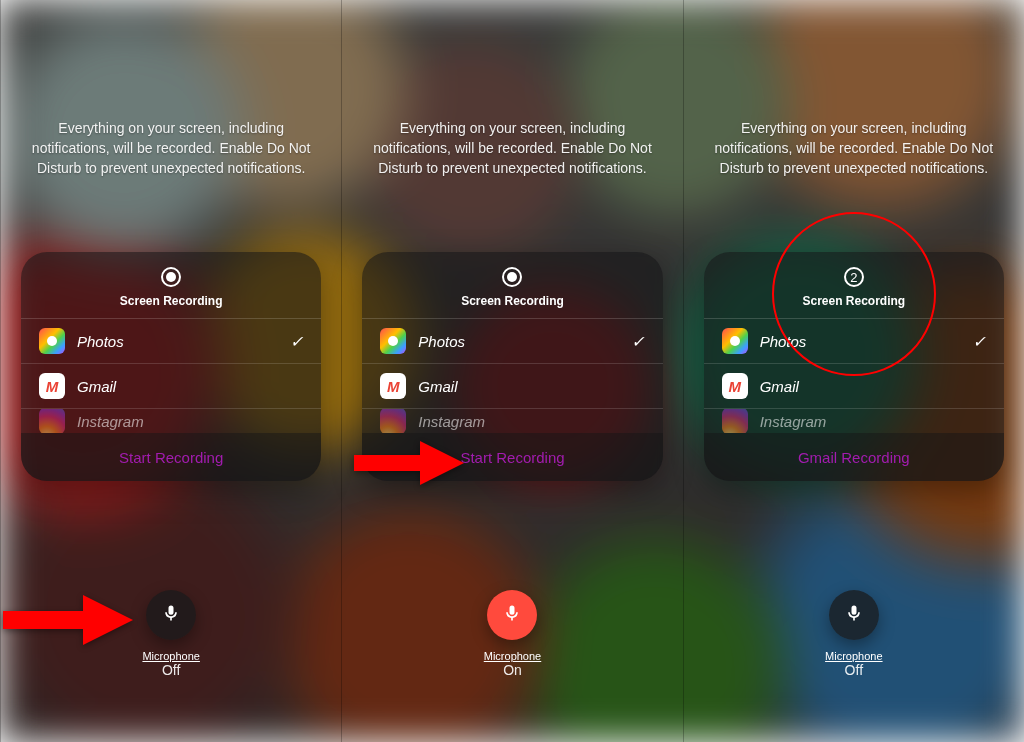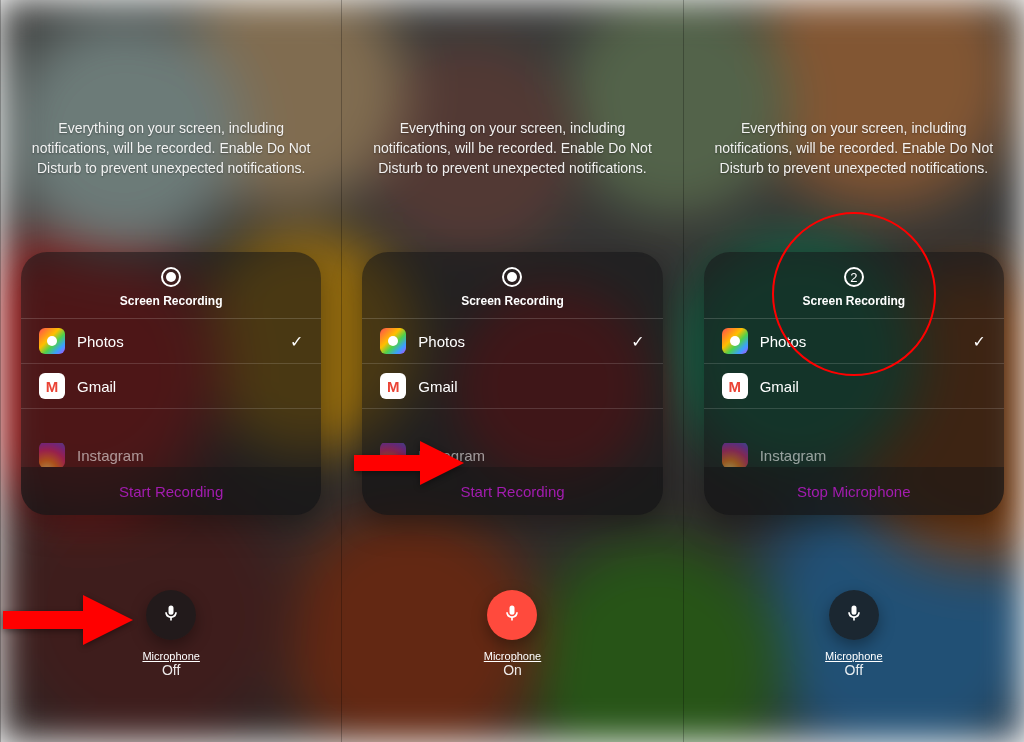--- a/index.html
+++ b/index.html
@@ -24,22 +24,22 @@
 filter:blur(18px) saturate(120%);}
 .panel{position:relative;z-index:2;flex:1;border-left:1px solid rgba(0,0,0,.25);}
 .panel:first-child{border-left:none;}
 .disclaimer{position:absolute;top:118px;left:0;right:0;color:rgba(255,255,255,.92);font-size:14px;line-height:20px;text-align:center;padding:0 26px;text-shadow:0 1px 2px rgba(0,0,0,.35);white-space:pre-wrap;}
 .card{position:absolute;left:20px;right:20px;top:252px;background:rgba(20,20,22,.58);backdrop-filter:blur(2px);border-radius:26px;box-shadow:0 10px 30px rgba(0,0,0,.35);overflow:hidden;color:#fff;}
 .card-head{padding:14px 0 10px;display:flex;flex-direction:column;align-items:center;border-bottom:1px solid rgba(255,255,255,.16);}
 .rec-dot{width:22px;height:22px;display:flex;align-items:center;justify-content:center;}
 .rec-dot svg{display:block;}
 .card-title{margin-top:6px;font-weight:600;font-size:12px;}
 .list{padding:0;position:relative;}
-.row{display:flex;align-items:center;height:44px;padding:0 18px;border-bottom:1px solid rgba(255,255,255,.14);}
-.row.third{height:24px;overflow:hidden;border-bottom:none;opacity:.55;margin-top:34px;}
+.row{display:flex;align-items:center;height:44px;padding:0 18px;border-bottom:1px solid rgba(255,255,255,.14);font-style:italic;}
+.row.third{height:24px;overflow:hidden;border-bottom:none;opacity:.55;}
 .app-icon{width:26px;height:26px;border-radius:6px;margin-right:12px;display:flex;align-items:center;justify-content:center;font-size:15px;}
 .photos{background:linear-gradient(135deg,#ff4d4d,#ffbf00 40%,#4dd14d 60%,#3aa0ff 80%,#b54dff);}
 .photos::after{content:"";width:10px;height:10px;border-radius:50%;background:#fff;}
 .gmail{background:#fff;color:#ea4335;font-weight:700;font-family:Arial;}
 .instagram{background:radial-gradient(circle at 30% 110%,#feda75 0%,#fa7e1e 30%,#d62976 60%,#962fbf 80%,#4f5bd5 100%);}
 .app-label{flex:1;font-size:15px;}
 .check{color:#fff;}
 .footer-btn{height:48px;background:rgba(20,20,22,.48);display:flex;align-items:center;justify-content:center;font-size:15px;color:#a21caf;}
 
 .mic-wrap{position:absolute;top:590px;left:0;right:0;display:flex;flex-direction:column;align-items:center;}
@@ -191,21 +191,21 @@
         </div>
         <div class="row">
           <span class="app-icon gmail">M</span>
           <span class="app-label">Gmail</span>
         </div>
         <div class="row third">
           <span class="app-icon instagram"></span>
           <span class="app-label">Instagram</span>
         </div>
       </div>
-      <div class="footer-btn">Stop Microphone</div>
+      <div class="footer-btn">Gmail Recording</div>
     </div>
 
     <div class="mic-wrap">
       <div class="mic-btn mic-off">
         <span>
           <svg width="20" height="20" viewBox="0 0 24 24" fill="#fff">
               <path d="M12 14a3 3 0 0 0 3-3V6a3 3 0 0 0-6 0v5a3 3 0 0 0 3 3zm5-3a5 5 0 0 1-10 0H5a7 7 0 0 0 6 6.9V21h2v-3.1A7 7 0 0 0 19 11z"></path>
             </svg>
         </span>
       </div>

